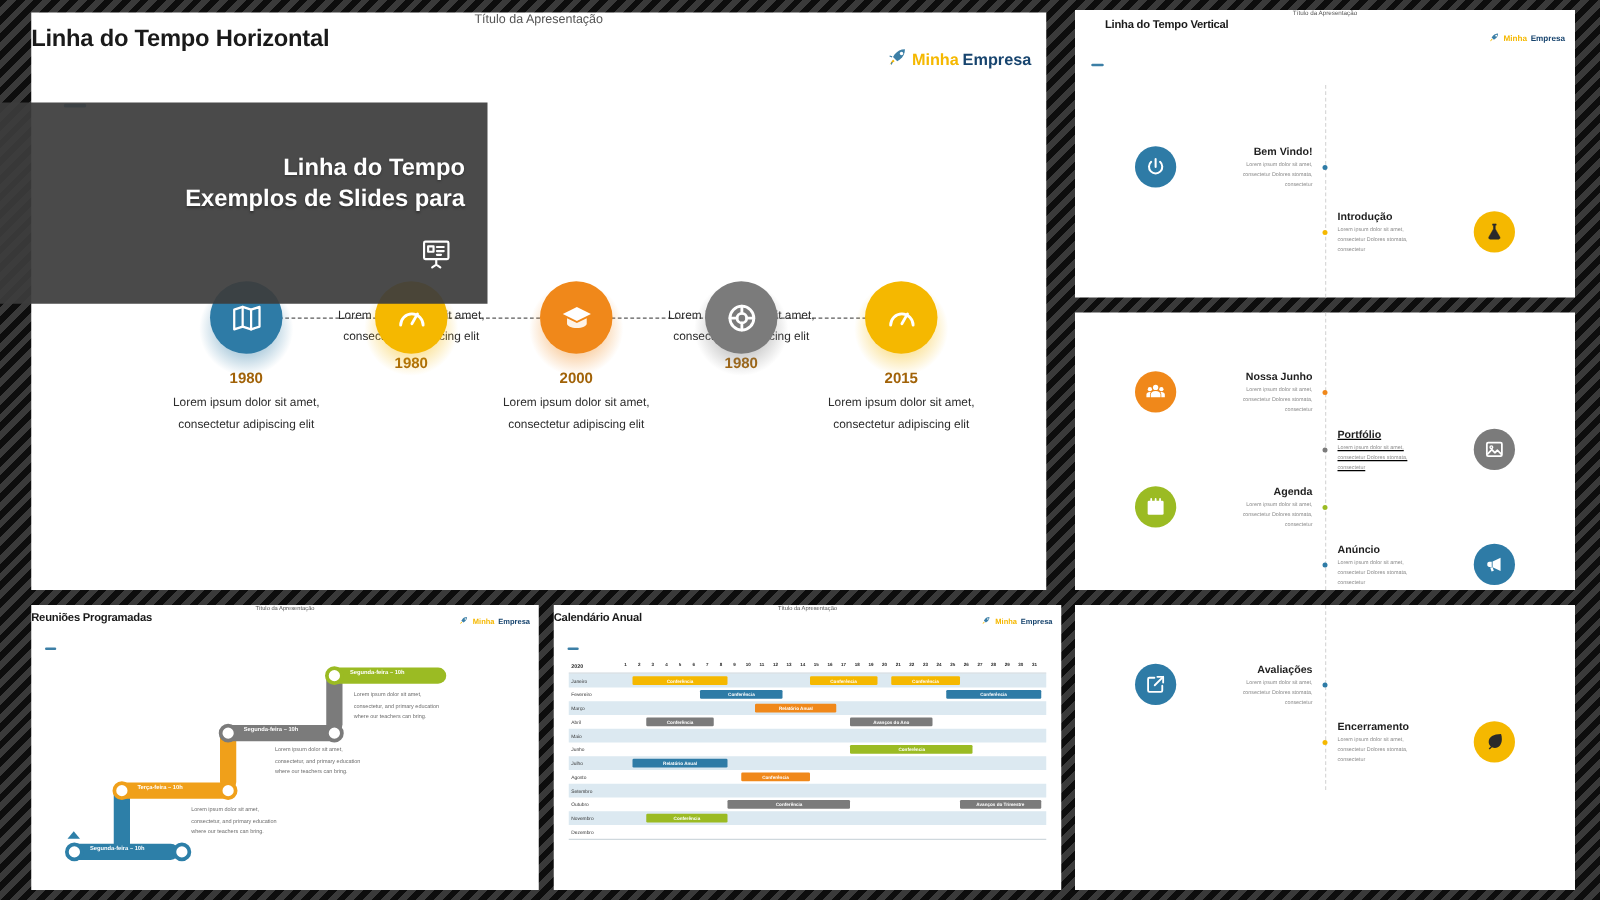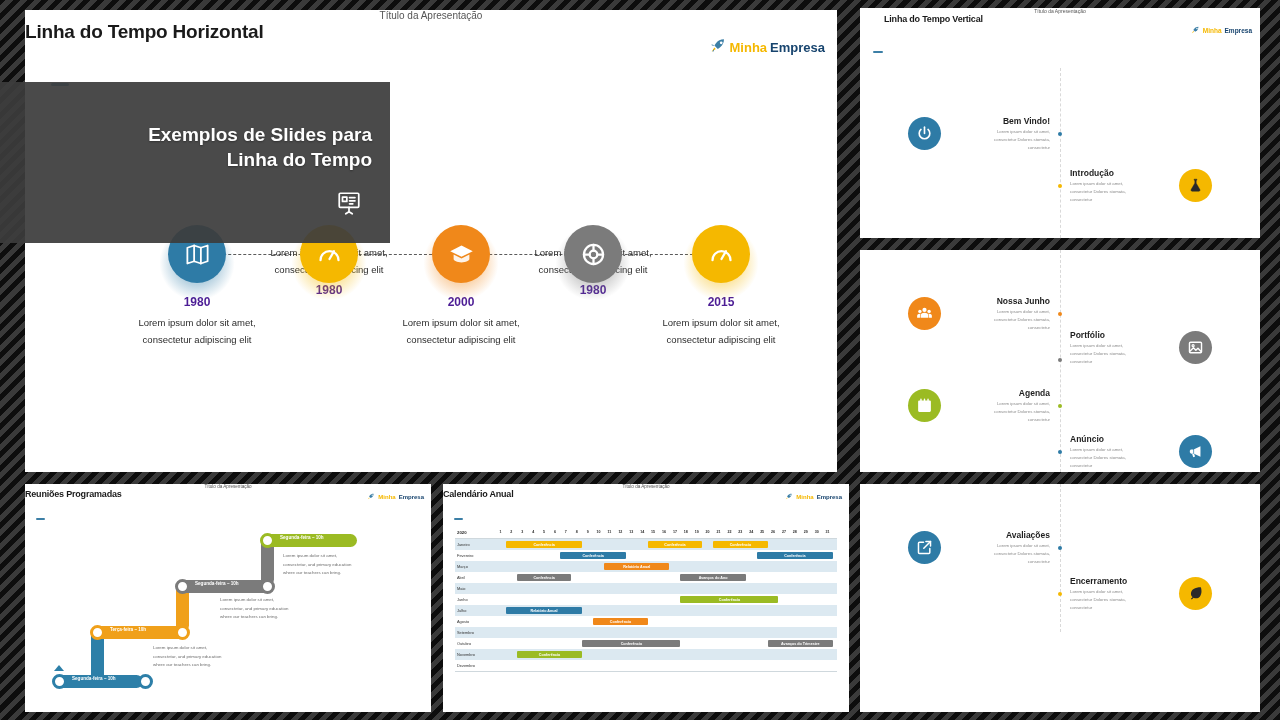--- a/index.html
+++ b/index.html
@@ -70,21 +70,21 @@
     display: flex; align-items: center; justify-content: center;
     position: relative; z-index: 3;
   }
   .tl-circle svg { display: block; }
   .tl-glow {
     position: absolute; left: 50%; top: 115px; transform: translateX(-50%);
     width: 76px; height: 76px; border-radius: 50%; z-index: 1;
   }
   .tl-top { position: absolute; left: -42px; width: 184px; bottom: 0; text-align: center; }
   .tl-desc { font-size: 9.5px; color: #2c2c2c; line-height: 1.75; }
-  .tl-year { font-size: 12px; font-weight: bold; color: #4c1d95; margin-top: 5px; }
+  .tl-year { font-size: 12px; font-weight: bold; color: #a16207; margin-top: 5px; }
   .tl-bot { position: absolute; left: -42px; width: 184px; top: 0; text-align: center; }
   .tl-bot .tl-year { margin: 0 0 6px 0; }
 
   
   #overlay-panel {
     position: absolute; left: 0; top: 82px; width: 390px; height: 161px;
     background: rgba(60,60,60,0.93);
     z-index: 50;
   }
   #overlay-panel .ov-text {
@@ -280,22 +280,22 @@
             <div class="tl-year">2015</div>
             <div class="tl-desc">Lorem ipsum dolor sit amet,<br>consectetur adipiscing elit</div>
           </div>
         </div>
       </div>
   </div>
 </div>
 
 <div id="overlay-panel">
   <div class="ov-text">
+    <div>Linha do Tempo</div>
     <div>Exemplos de Slides para</div>
-    <div>Linha do Tempo</div>
   </div>
 <div style="position: absolute; right: 28px; top: 108px; z-index: 60;"><svg width="26" height="26" viewBox="0 0 24 24" fill="none" stroke="#ffffff" stroke-width="1.6" stroke-linecap="round" stroke-linejoin="round">
         <rect x="3" y="3" width="18" height="13" rx="1"></rect>
         <path d="M12 16v4M9 22l3-2 3 2"></path>
         <rect x="6" y="6.5" width="4" height="4"></rect>
         <path d="M12.5 7h5M12.5 10h5M12.5 12.8h3"></path>
       </svg></div>
   </div>
 
 <div class="slide" id="slide-vert">
@@ -358,21 +358,21 @@
               <path d="M12 11c-3.4 0-5.5 1.8-5.5 4v3h11v-3c0-2.2-2.1-4-5.5-4z"></path>
               <path d="M5.5 12.2C3.2 12.2 1.6 13.5 1.6 15v3h4v-3c0-1.1.4-2.1 1.1-2.8z"></path>
               <path d="M18.5 12.2c2.3 0 3.9 1.3 3.9 2.8v3h-4v-3c0-1.1-.4-2.1-1.1-2.8z"></path>
             </svg>
           </div>
           <div class="vtext">
             <div class="vtitle">Nossa Junho</div>
             <div class="vbody">Lorem ipsum dolor sit amet,<br>consectetur Dolores stomata,<br>consectetur</div>
           </div>
         </div>
-        <div class="vitem right" style="top: 80px;">
+        <div class="vitem right" style="top: 92px; text-decoration: underline;">
           <div class="vcircle" style="background: rgb(123, 123, 123);">
             <svg width="17" height="17" viewBox="0 0 24 24" fill="none" stroke="#fff" stroke-width="1.6" stroke-linecap="round" stroke-linejoin="round">
               <rect x="3.5" y="4.5" width="17" height="15" rx="1.5" stroke-width="2"></rect>
               <circle cx="8.6" cy="9.5" r="1.5"></circle>
               <path d="M4.5 17l4.6-4.6 3.4 3.4 3-2.8 4 4.2" stroke-width="2"></path>
             </svg>
           </div>
           <div class="vtext">
             <div class="vtitle">Portfólio</div>
             <div class="vbody">Lorem ipsum dolor sit amet,<br>consectetur Dolores stomata,<br>consectetur</div>

